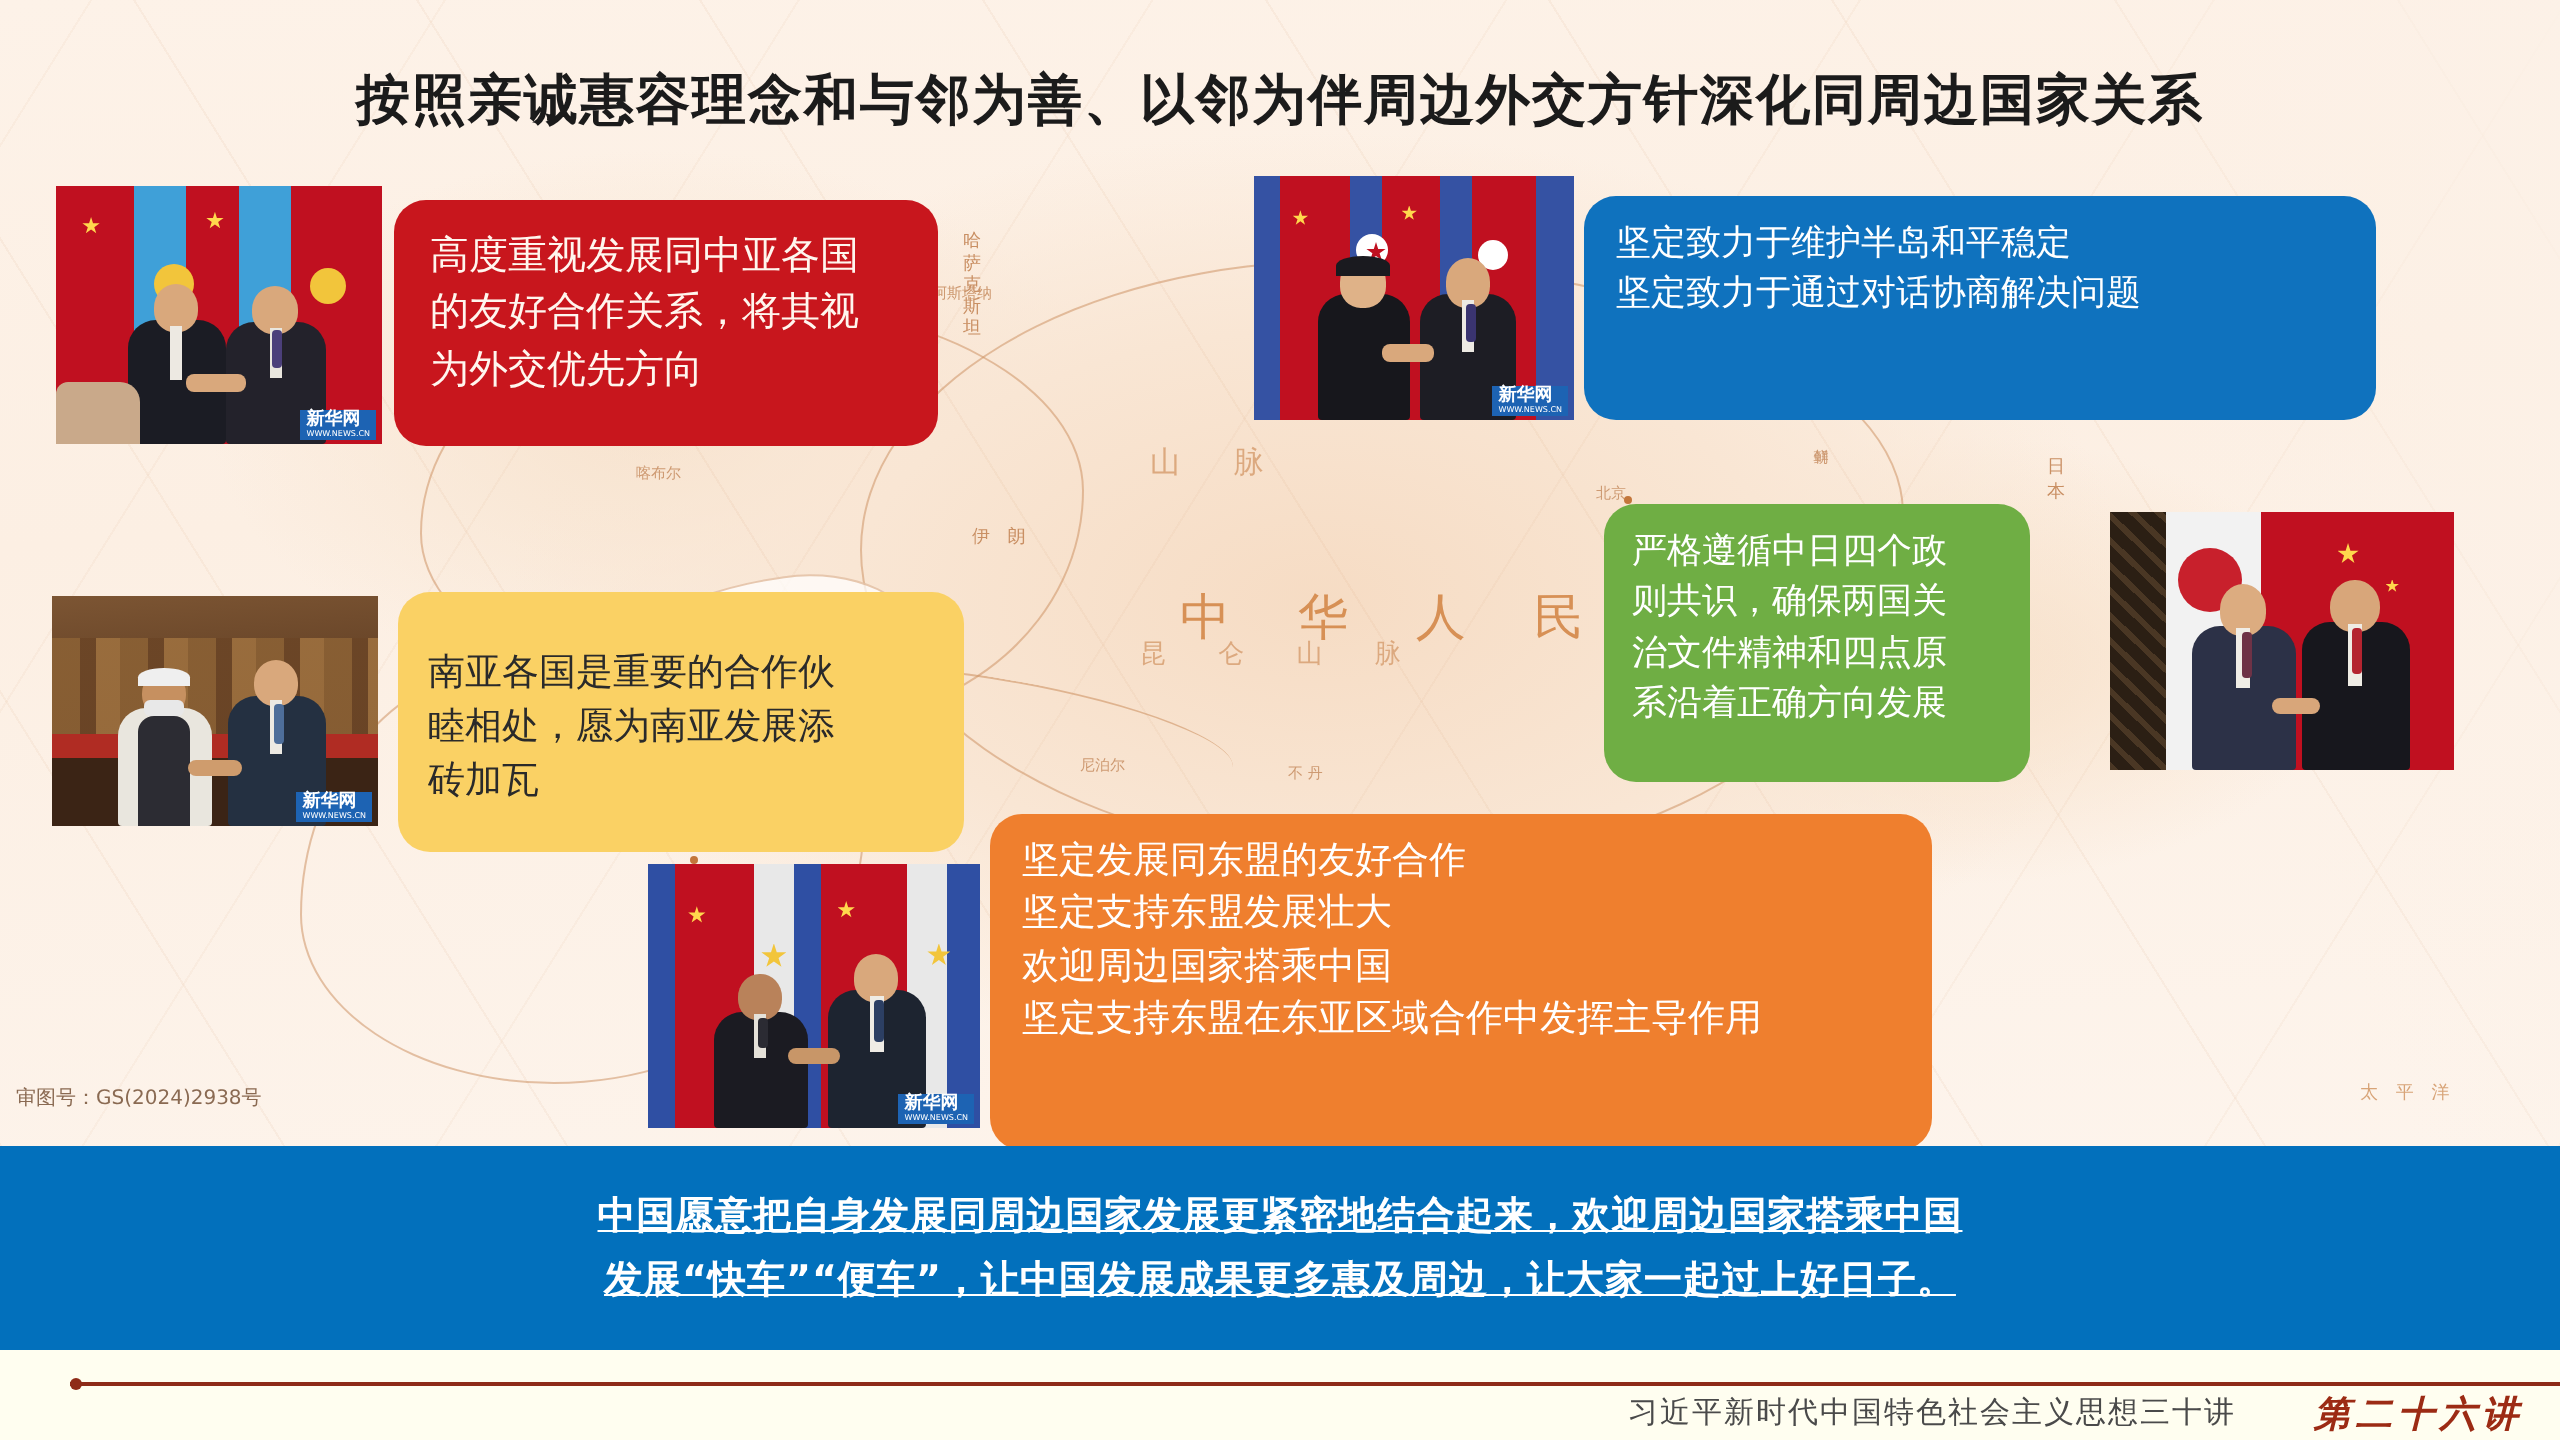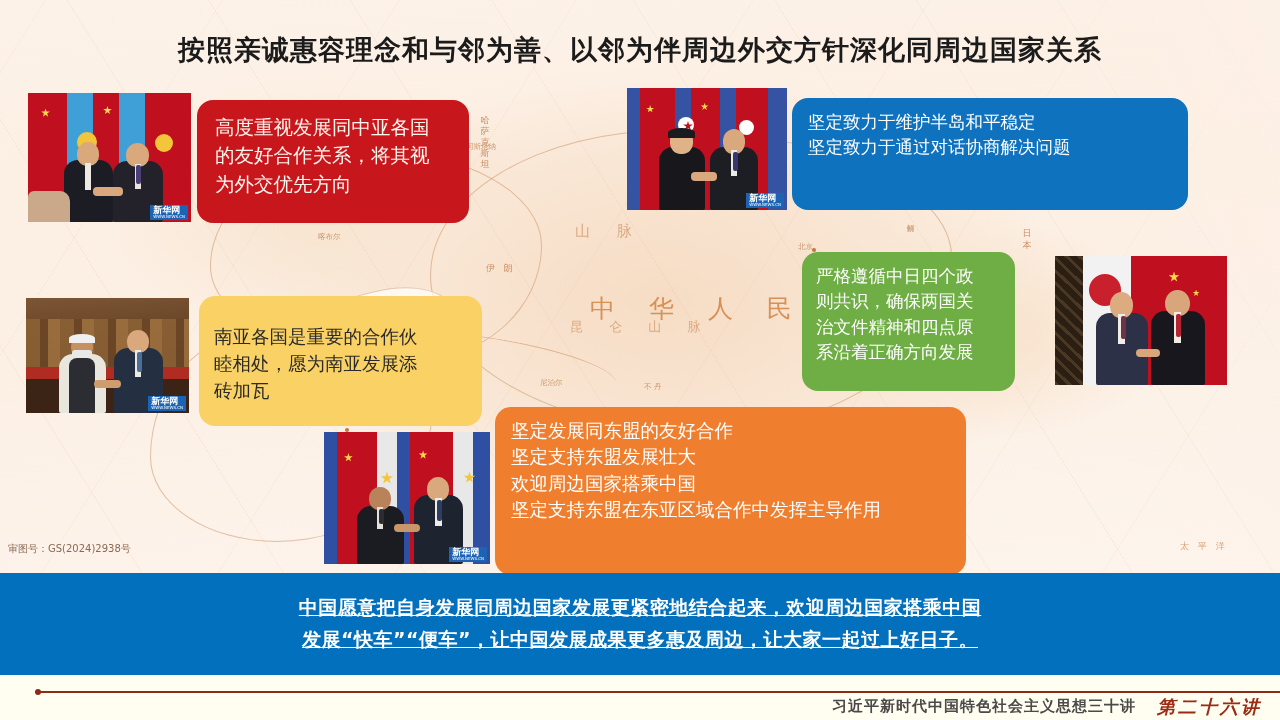--- a/index.html
+++ b/index.html
@@ -73,22 +73,22 @@
      background:#0270BC;color:#fff;display:flex;flex-direction:column;
      align-items:center;justify-content:center;gap:6px;
      font-family:"DejaVu Sans","Liberation Sans",sans-serif;}
   .banner .bl{font-size:19px;font-weight:bold;letter-spacing:.5px;white-space:nowrap;text-decoration:underline;}
 
   
   .footer{position:absolute;left:0;top:675px;width:1280px;height:45px;background:#FFFEF0;}
   .foot-rule{position:absolute;left:35px;top:16px;width:1245px;height:2px;background:#8E2B18;}
   .foot-rule:after{content:"";position:absolute;left:0;top:-2px;width:6px;height:6px;
      border-radius:50%;background:#8E2B18;}
-  .foot-title{position:absolute;right:144px;top:22px;font-size:15px;color:#4A4A4A;
-     font-weight:bold;letter-spacing:1px;font-family:"DejaVu Sans","Liberation Sans",sans-serif;margin-left:16px;}
+  .foot-title{position:absolute;right:162px;top:22px;font-size:15px;color:#4A4A4A;
+     font-weight:normal;letter-spacing:1px;font-family:"DejaVu Sans","Liberation Sans",sans-serif;margin-left:16px;}
   .foot-lect{position:absolute;right:18px;top:20px;font-size:18px;color:#9C2B14;
      font-weight:bold;letter-spacing:3px;font-family:"DejaVu Serif","Liberation Serif",serif;
      font-style:italic;}
 
   
   .approval{position:absolute;left:8px;top:542px;font-size:10px;color:#8A6A52;
      font-family:"DejaVu Sans","Liberation Sans",sans-serif;white-space:nowrap;}
 </style>
 </head>
 <body>

